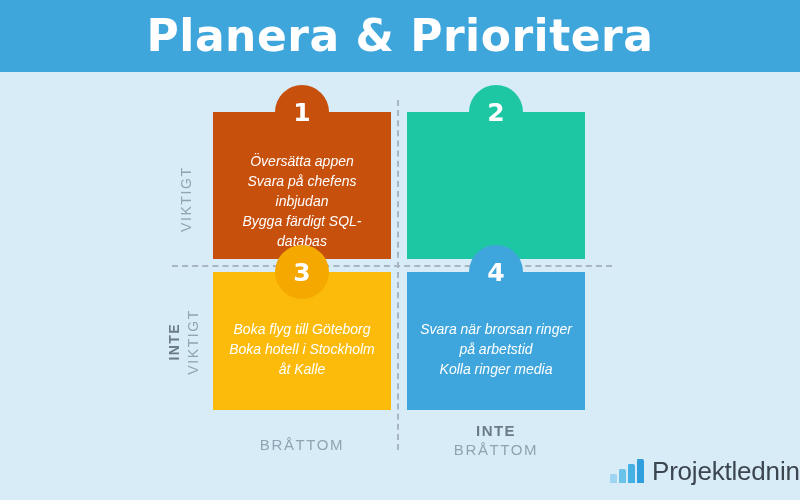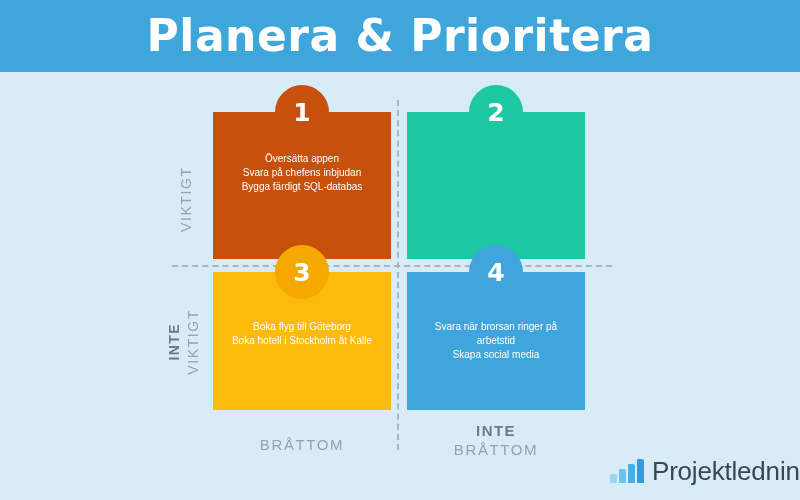--- a/index.html
+++ b/index.html
@@ -99,24 +99,25 @@
     font-family: "DejaVu Sans", sans-serif;
     line-height: 1;
   }
   .badge.b1 { background: #c8500d; }
   .badge.b2 { background: #1ec7a4; }
   .badge.b3 { background: #f4a800; }
   .badge.b4 { background: #3ea6dc; }
 
   .card-body {
     margin-top: 24px;
-    font-size: 10px;
+    font-size: 14px;
     line-height: 1.42;
     font-family: "Liberation Sans", sans-serif;
     white-space: pre-line;
+    font-style: italic;
   }
   .card.q3 .card-body,
   .card.q4 .card-body { margin-top: 32px; text-align: center; }
 
   
   .axis-y {
     position: absolute;
     color: #8fa3b0;
     font-size: 14px;
     letter-spacing: 1.6px;
@@ -259,21 +260,21 @@
 
     <div class="card q3">
       <div class="badge b3">3</div>
       <div class="card-body">Boka flyg till Göteborg
 Boka hotell i Stockholm åt Kalle</div>
     </div>
 
     <div class="card q4">
       <div class="badge b4">4</div>
       <div class="card-body">Svara när brorsan ringer på arbetstid
-Skapa social media</div>
+Kolla ringer media</div>
     </div>
 
     <div class="axis-x left">BRÅTTOM</div>
     <div class="axis-x right">
       <span class="strong">INTE</span>
       <span class="soft">BRÅTTOM</span>
     </div>
 
   </div>
 

